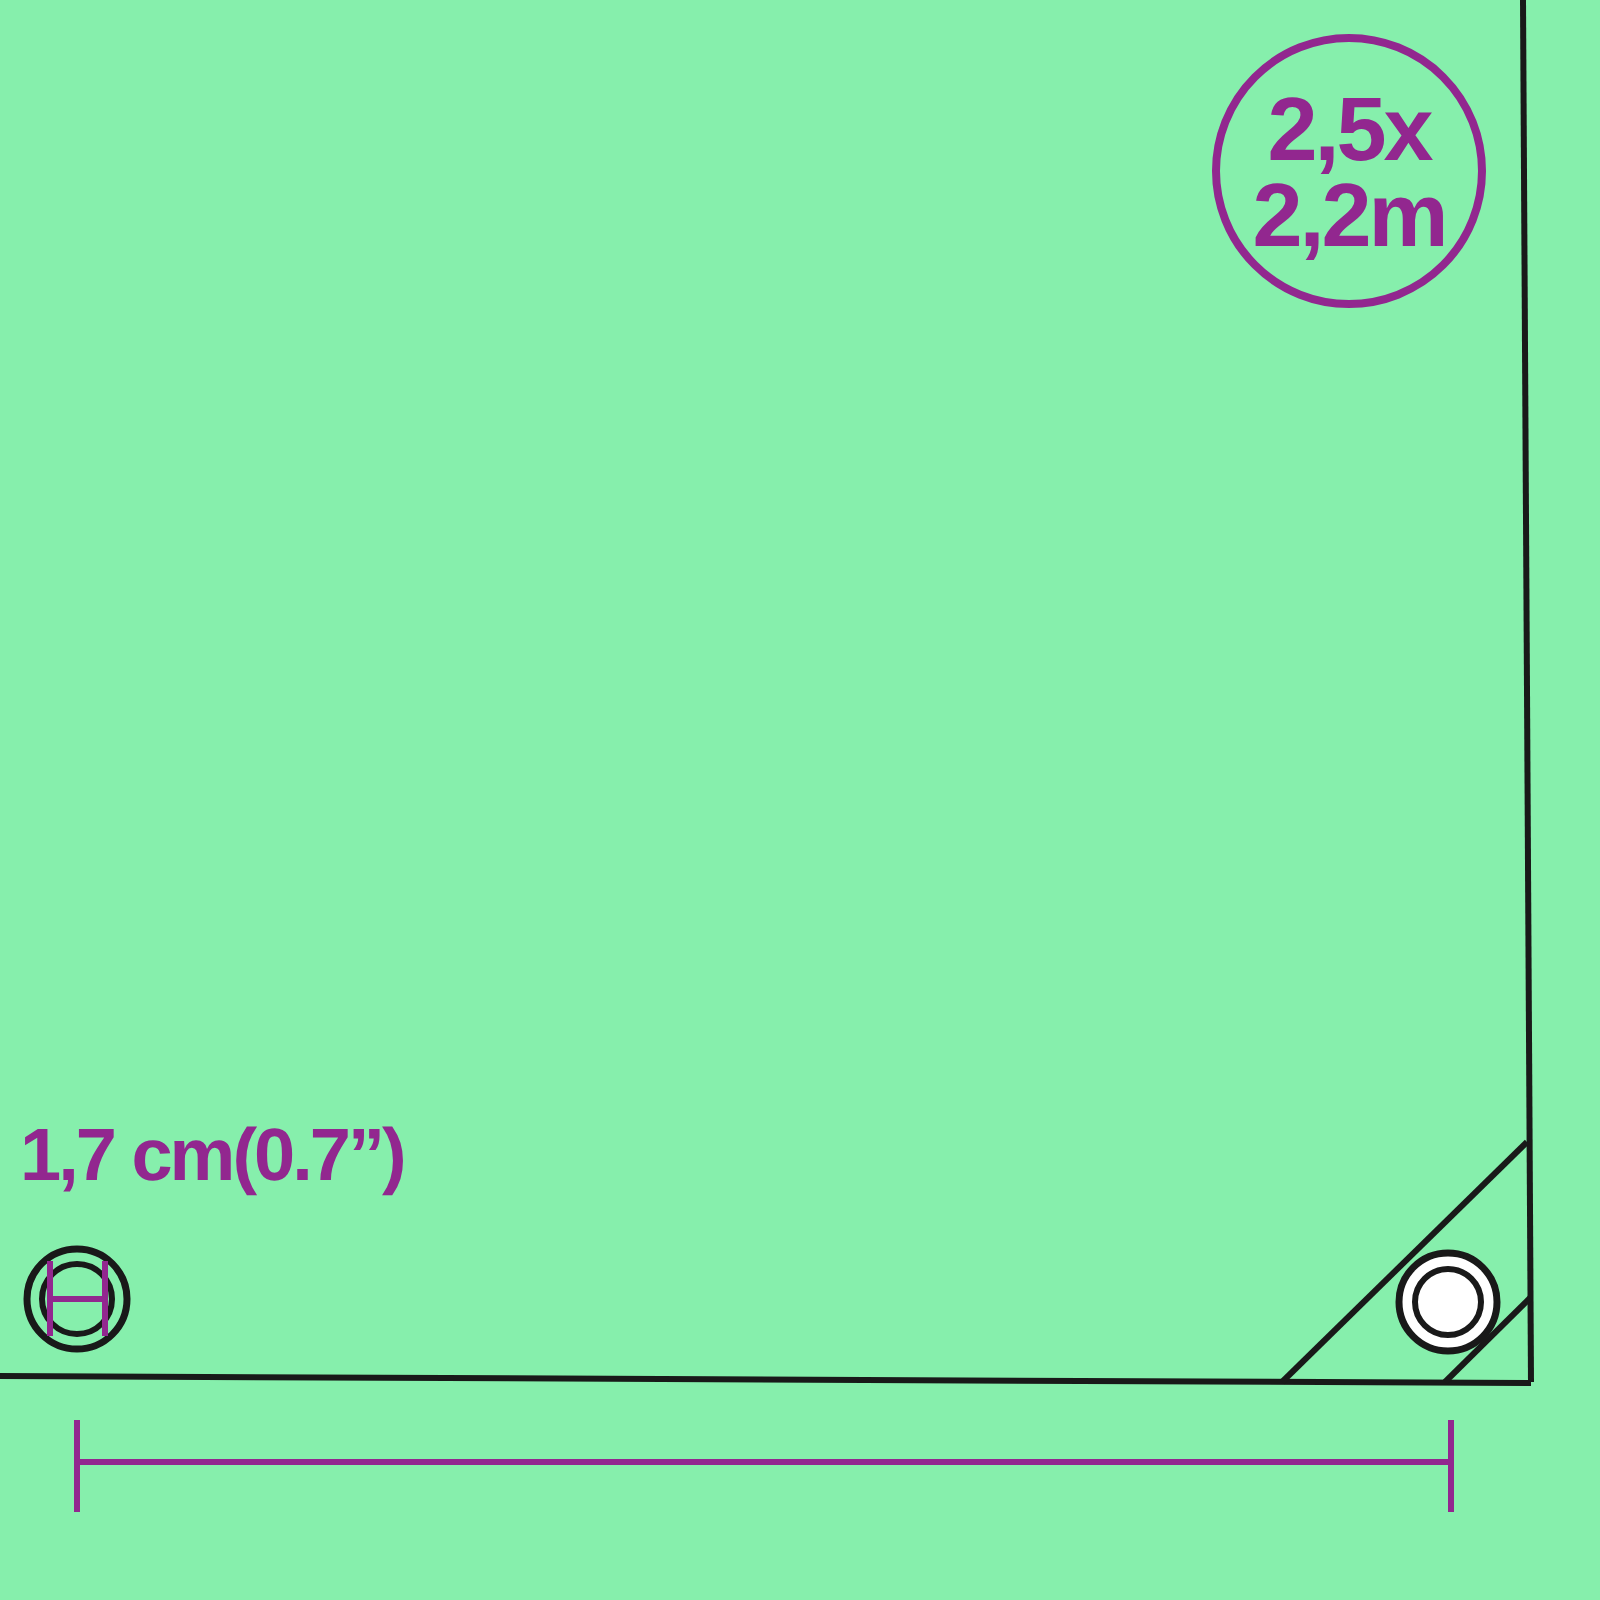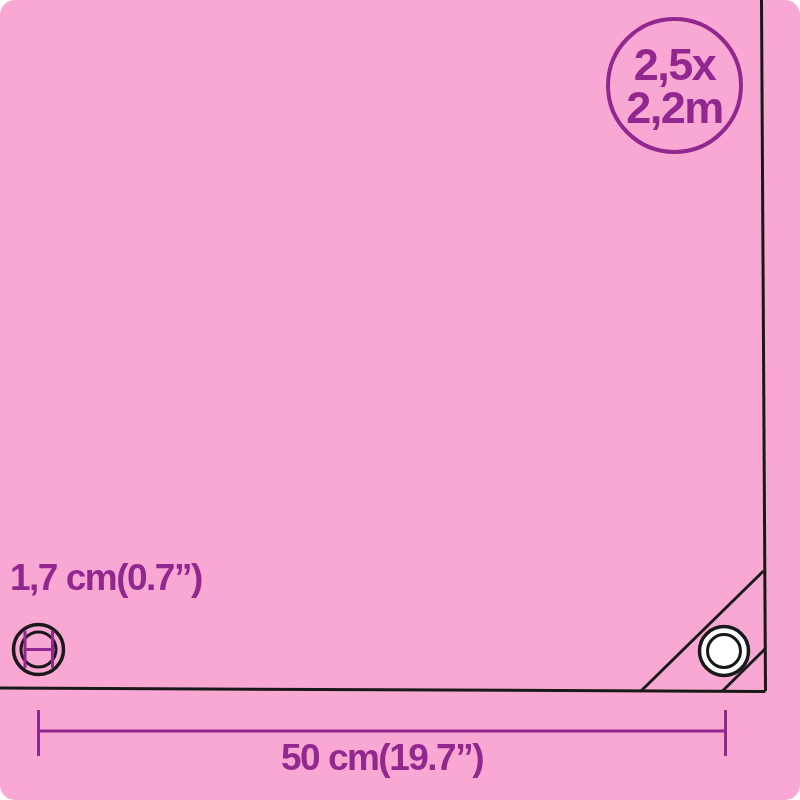--- a/index.html
+++ b/index.html
@@ -1,23 +1,22 @@
 <!DOCTYPE html>
 <html><head>
 <meta charset="utf-8">
 <style>
   html, body { margin: 0; padding: 0; background: #ffffff; }
   .canvas {
     position: relative;
     width: 800px;
     height: 800px;
-    background: #f9a8d4;
+    background: #86efac;
     overflow: hidden;
     font-family: "Liberation Sans", sans-serif;
-    border-radius: 15px;
   }
   .canvas svg { position: absolute; left: 0; top: 0; }
   .k { stroke: #191919; fill: none; }
   .kf { stroke: #191919; fill: #ffffff; }
   .p { stroke: #92278F; fill: none; }
   .size-badge {
     position: absolute;
     left: 606px; top: 17px;
     width: 137px; height: 137px;
     box-sizing: border-box;
@@ -86,15 +85,14 @@
     </g>
   </svg>
 
   <div class="size-badge">
     <span>2,5x</span>
     <span>2,2m</span>
   </div>
 
   <div class="eyelet-label">1,7 cm(0.7”)</div>
 
-  <div class="spacing-label">50 cm(19.7”)</div>
 
 </div>
 
 </body></html>

